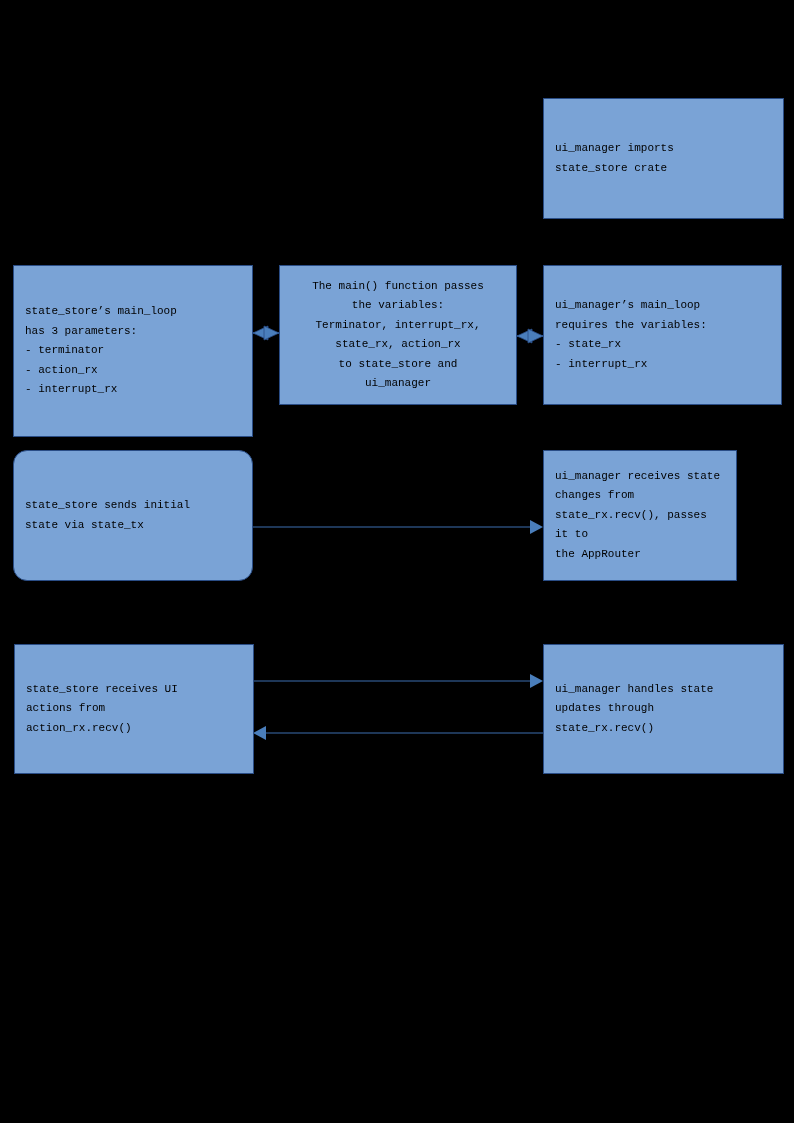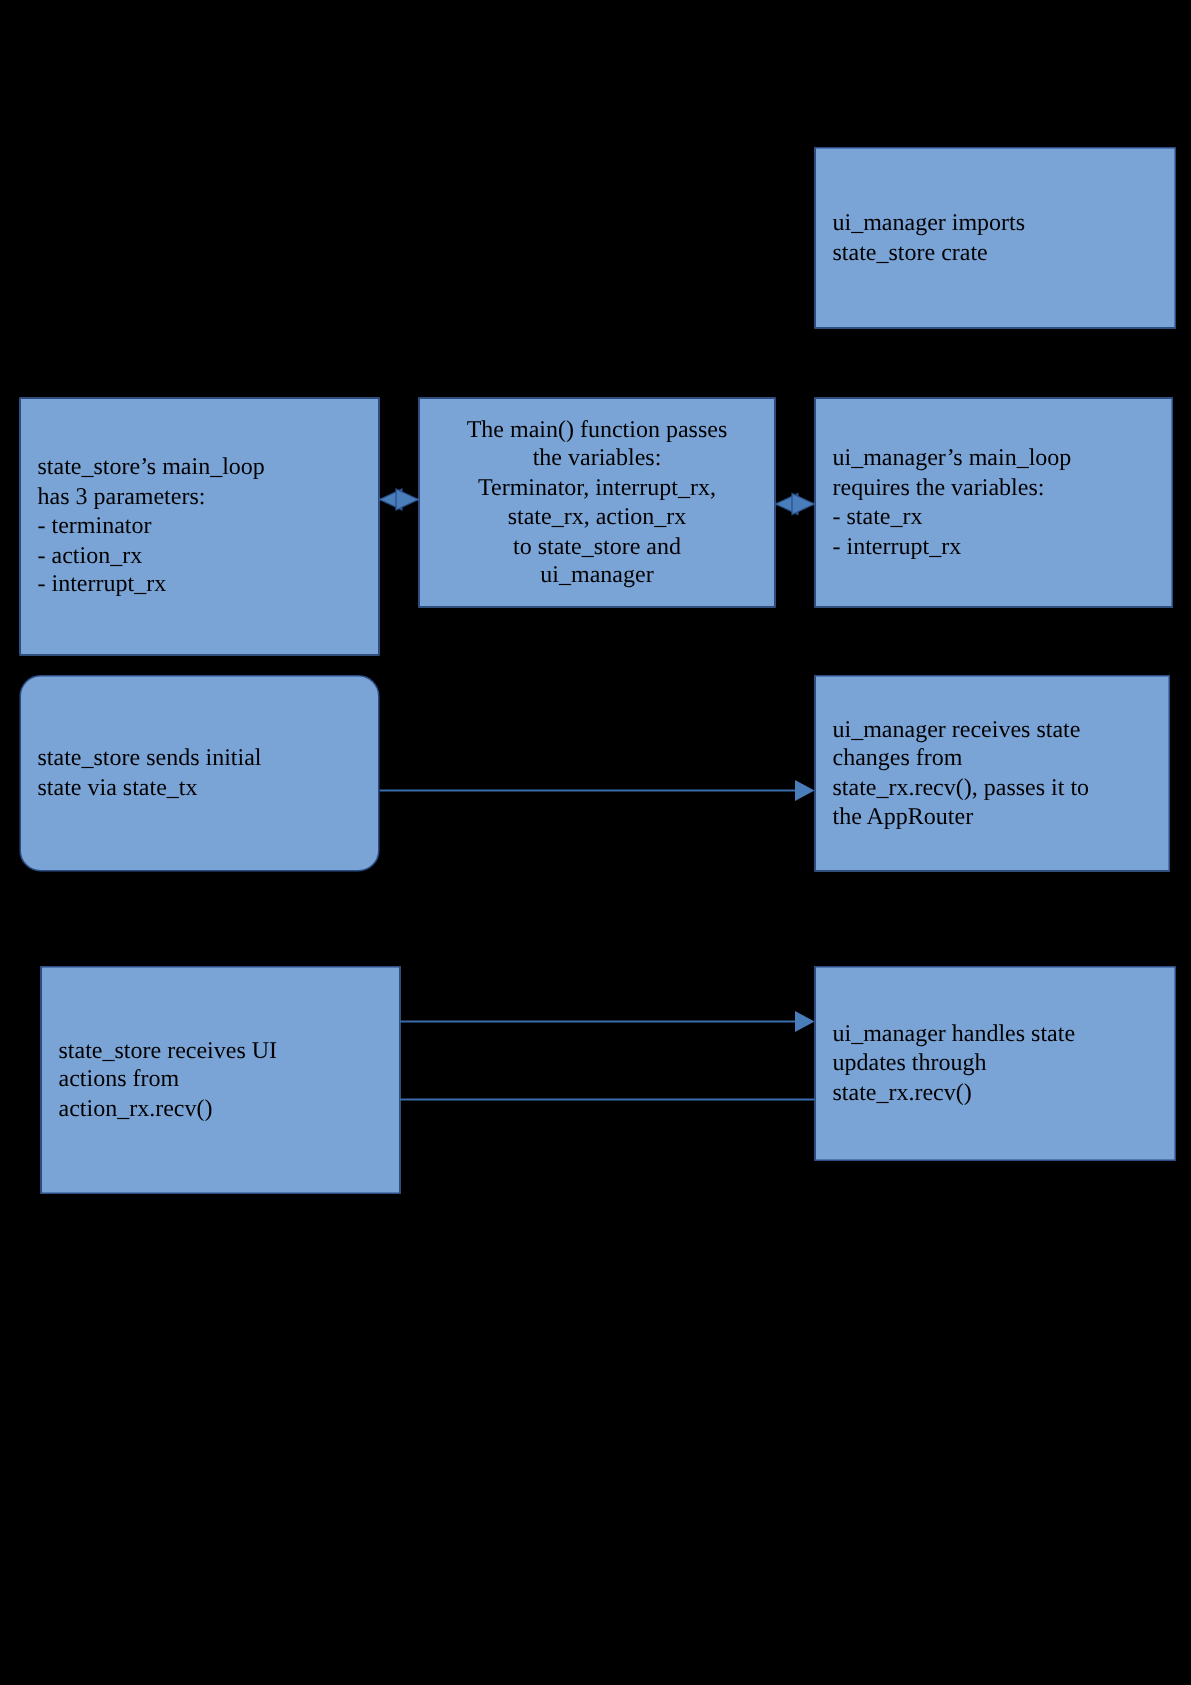--- a/index.html
+++ b/index.html
@@ -17,22 +17,22 @@
     height: 1123px;
     background: #000000;
     overflow: hidden;
   }
   .node {
     position: absolute;
     box-sizing: border-box;
     background: #7AA3D6;
     border: 1px solid #2A4D86;
     color: #000000;
-    font-family: Liberation Serif, serif;
-    font-size: 16px;
+    font-family: Liberation Mono, monospace;
+    font-size: 11px;
     line-height: 19.5px;
     display: flex;
     align-items: center;
     z-index: 3;
   }
   .node .node-text {
     display: block;
     width: 100%;
     padding: 0 11px;
     white-space: pre-line;
@@ -117,28 +117,28 @@
 requires the variables:
 - state_rx
 - interrupt_rx</span>
   </div>
 
   <div class="node align-left" style="left:13px; top:450px; width:240px; height:131px;border-radius:14px;">
     <span class="node-text">state_store sends initial
 state via state_tx</span>
   </div>
 
-  <div class="node align-left" style="left:543px; top:450px; width:237px; height:131px;justify-content:center;">
+  <div class="node align-left" style="left:543px; top:450px; width:194px; height:131px;justify-content:center;">
     <span class="node-text">ui_manager receives state
 changes from
 state_rx.recv(), passes it to
 the AppRouter</span>
   </div>
 
-  <div class="node align-left" style="left:27px; top:644px; width:240px; height:152px;">
+  <div class="node align-left" style="left:14px; top:644px; width:240px; height:130px;">
     <span class="node-text">state_store receives UI
 actions from
 action_rx.recv()</span>
   </div>
 
   <div class="node align-left" style="left:543px; top:644px; width:241px; height:130px;align-items:center;">
     <span class="node-text">ui_manager handles state
 updates through
 state_rx.recv()</span>
   </div>

